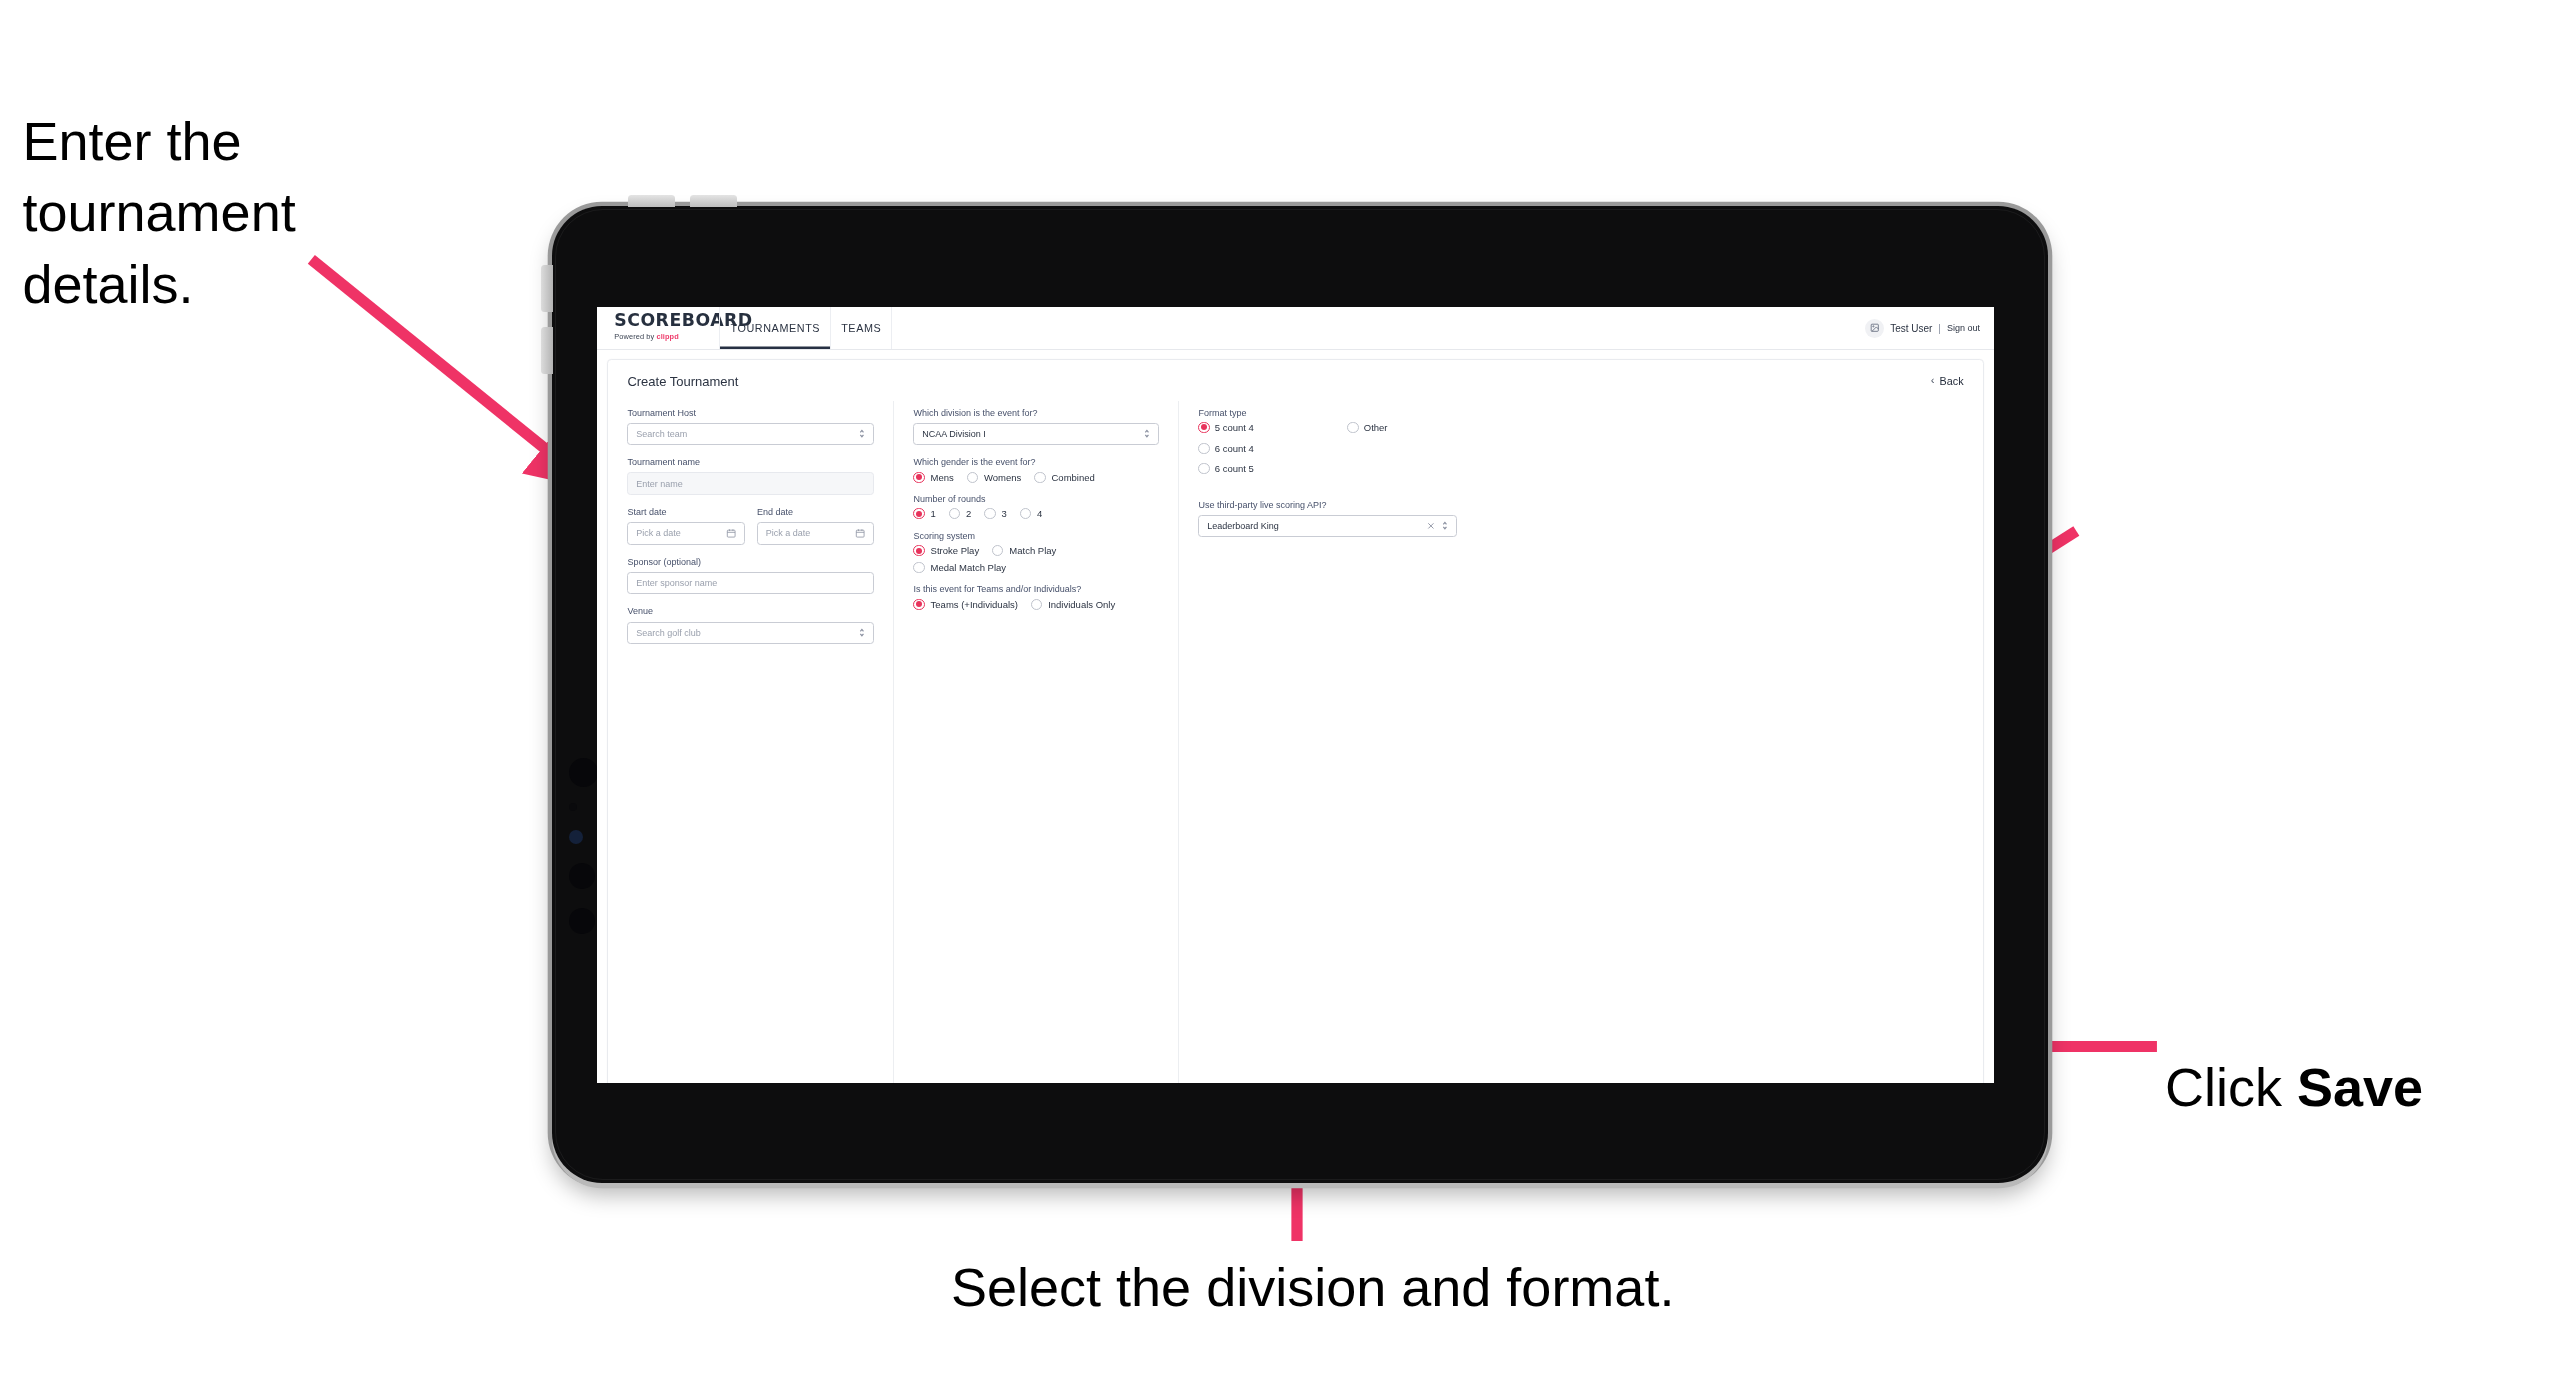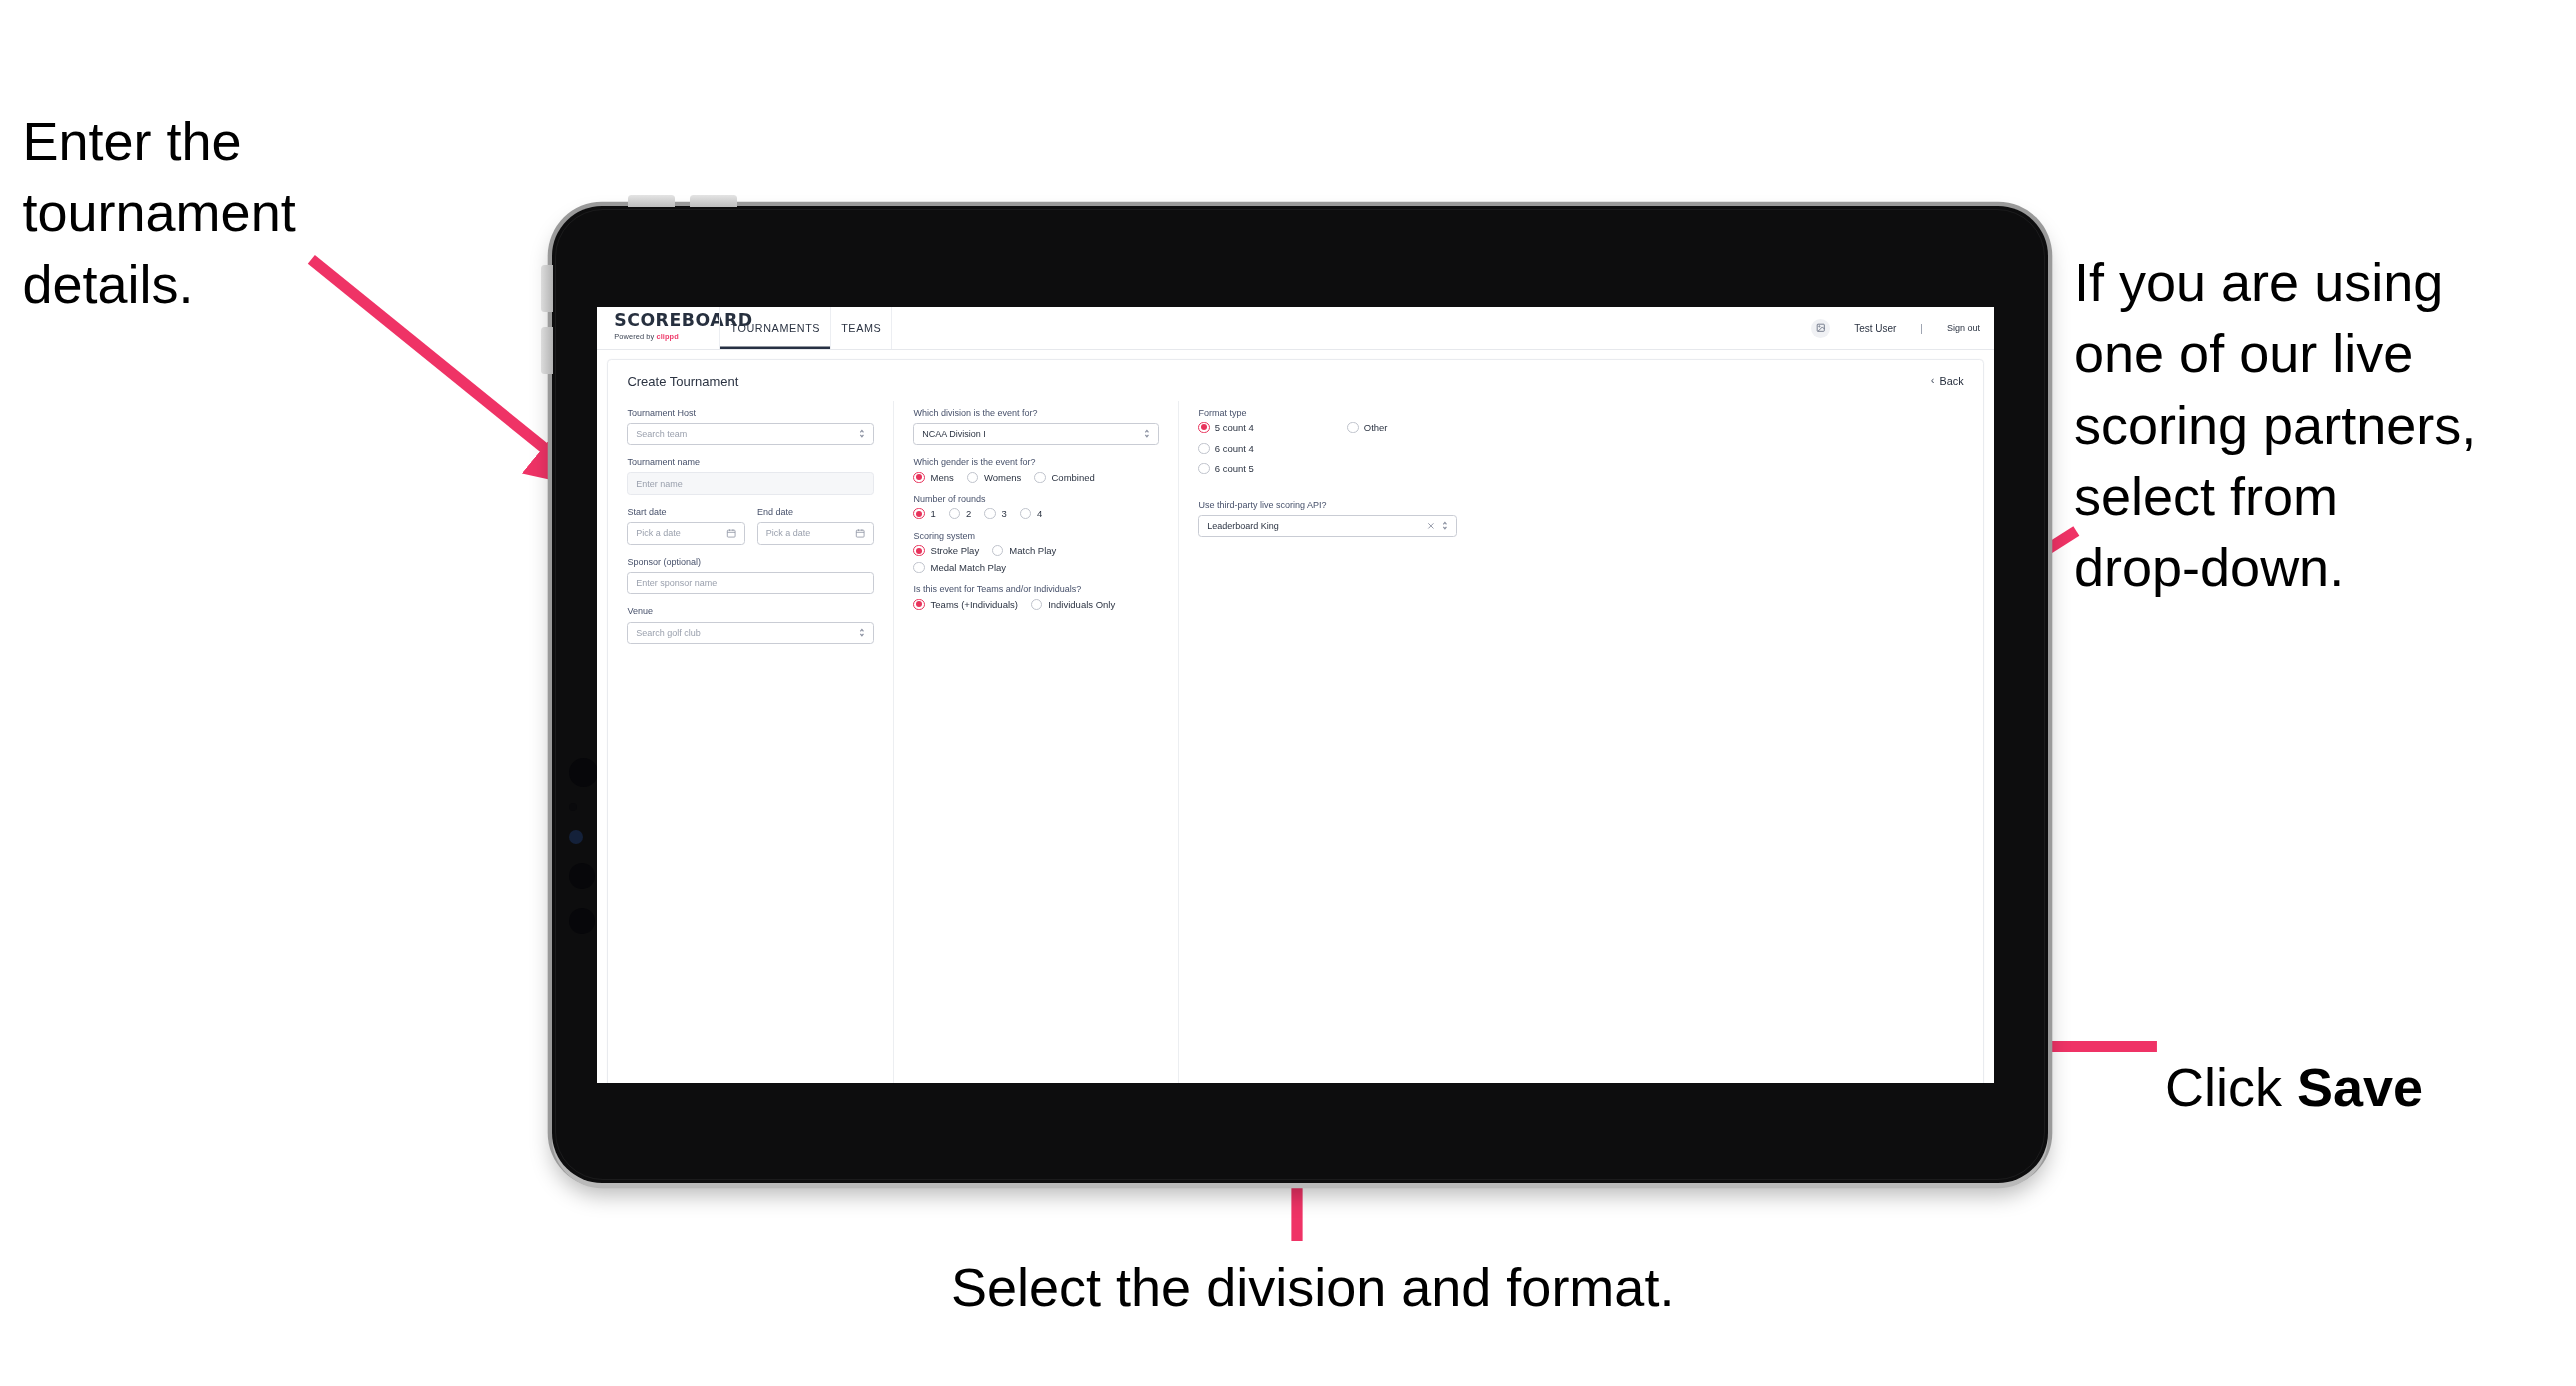--- a/index.html
+++ b/index.html
@@ -97,21 +97,21 @@
     padding: 0 10px; display:flex; align-items:center;
     font-size: 10.8px; letter-spacing:0.6px; color:#2b3342;
     border-right: 0.9px solid #eceef2;
     border-left: 0.9px solid #eceef2;
     cursor:pointer;
   }
   .navtab + .navtab { border-left: none; }
   .navtab.active { box-shadow: inset 0 -2.6px 0 0 #273043; }
 
   .navright {
-    margin-left:auto; display:flex; align-items:center; gap:24px;
+    margin-left:auto; display:flex; align-items:center; gap:6px;
     padding-right: 14px; font-size: 10px; color:#2b3342;
   }
   .avatar {
     width: 19px; height: 19px; border-radius:50%;
     background:#f0f1f4; display:flex; align-items:center; justify-content:center;
     color:#5a6376;
   }
   .sep { color:#8b93a3; }
   .signout { font-size: 9px; color:#2b3342; cursor:pointer; }
 
@@ -196,25 +196,20 @@
   svg { display:block; }
 </style>
 </head>
 <body>
 
 <div class="stage">
 
   <div class="callout" id="callout-left">Enter the
 tournament
 details.</div>
-  <div class="callout" id="callout-right">If you are using
-one of our live
-scoring partners,
-select from
-drop-down.</div>
   <div class="callout" id="callout-bottom">Select the division and format.</div>
   <div class="callout" id="callout-save">
     <span>Click </span><b>Save</b>
   </div>
 
   <svg class="arrow" style="left:294px;top:242px;" width="329" height="277" viewBox="0 0 380 320">
     <defs>
       <marker id="ah" markerWidth="6" markerHeight="6" refX="2.2" refY="3" orient="auto" markerUnits="strokeWidth">
         <path d="M0,0 L6,3 L0,6 Z" fill="#ef3366"></path>
       </marker>

